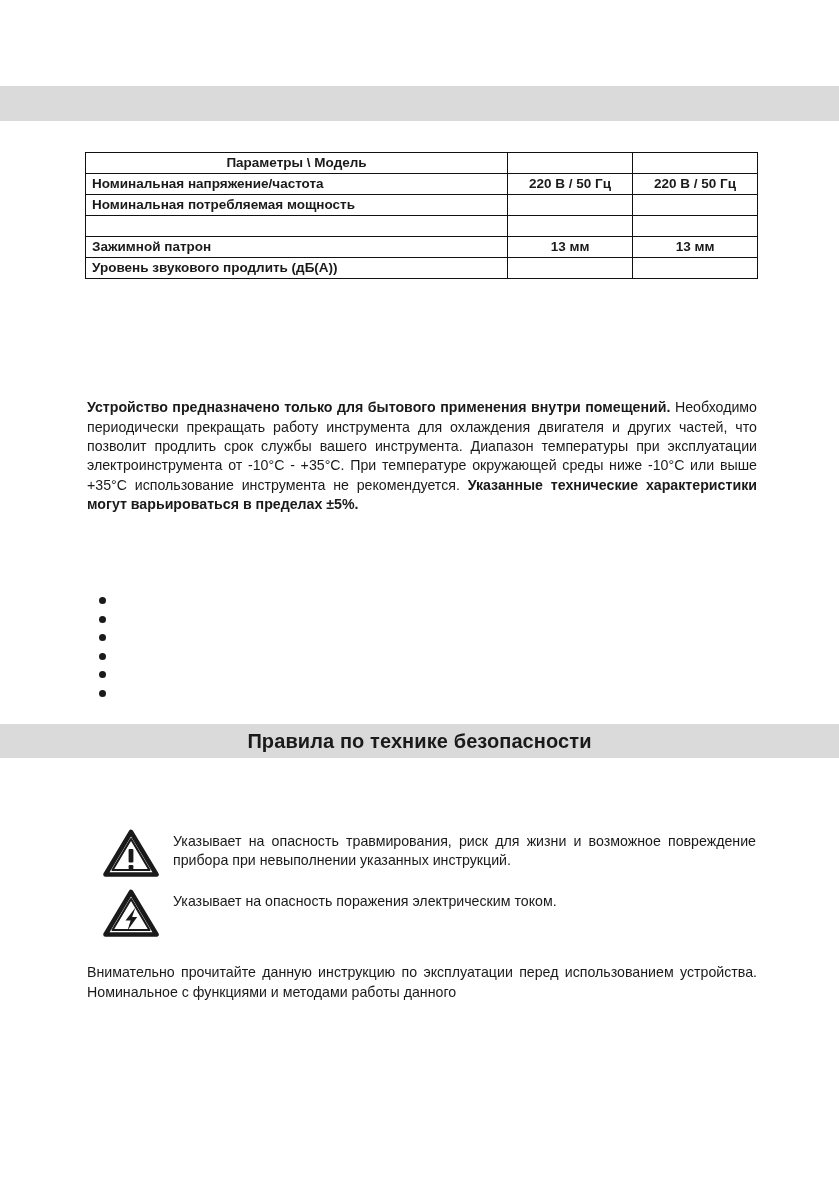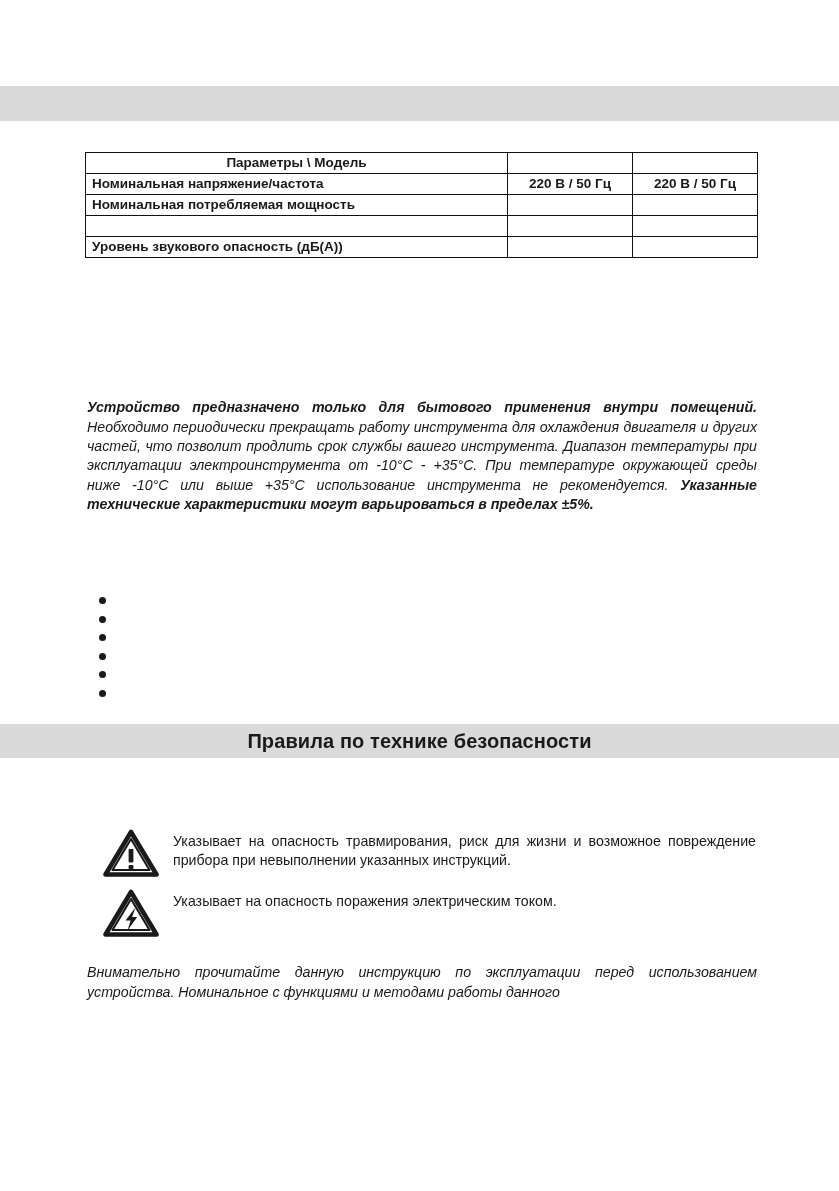--- a/index.html
+++ b/index.html
@@ -87,21 +87,20 @@
 
   
   .para {
     position: absolute;
     left: 87px;
     width: 670px;
     font-size: 14.2px;
     line-height: 19.4px;
     text-align: justify;
     text-justify: inter-word;
-    font-style: italic;
   }
   .para b { font-weight: bold; }
   .para-intro { top: 384px; }
   .para-pictograms { top: 780px; }
   .para-readme { top: 949px; }
 
   
   .bullets {
     position: absolute;
     left: 95px;
@@ -184,21 +183,26 @@
         <td class="cell-param">Номинальная потребляемая мощность</td>
         <td class="cell-val"></td>
         <td class="cell-val"></td>
       </tr>
       <tr>
         <td class="cell-param"></td>
         <td class="cell-val"></td>
         <td class="cell-val"></td>
       </tr>
       <tr>
-        <td class="cell-param">Уровень звукового опасность (дБ(А))</td>
+        <td class="cell-param">Зажимной патрон</td>
+        <td class="cell-val">13 мм</td>
+        <td class="cell-val">13 мм</td>
+      </tr>
+      <tr>
+        <td class="cell-param">Уровень звукового продлить (дБ(А))</td>
         <td class="cell-val"></td>
         <td class="cell-val"></td>
       </tr>
     </tbody>
   </table>
 
   <p class="para para-intro">
     <b>Устройство предназначено только для бытового применения внутри помещений.</b><span> Необходимо периодически прекращать работу инструмента для охлаждения двигателя и других частей, что позволит продлить срок службы вашего инструмента. Диапазон температуры при эксплуатации электроинструмента от -10°C - +35°C. При температуре окружающей среды ниже -10°C или выше +35°C использование инструмента не рекомендуется. </span><b>Указанные технические характеристики могут варьироваться в пределах ±5%.</b>
   </p>
 

